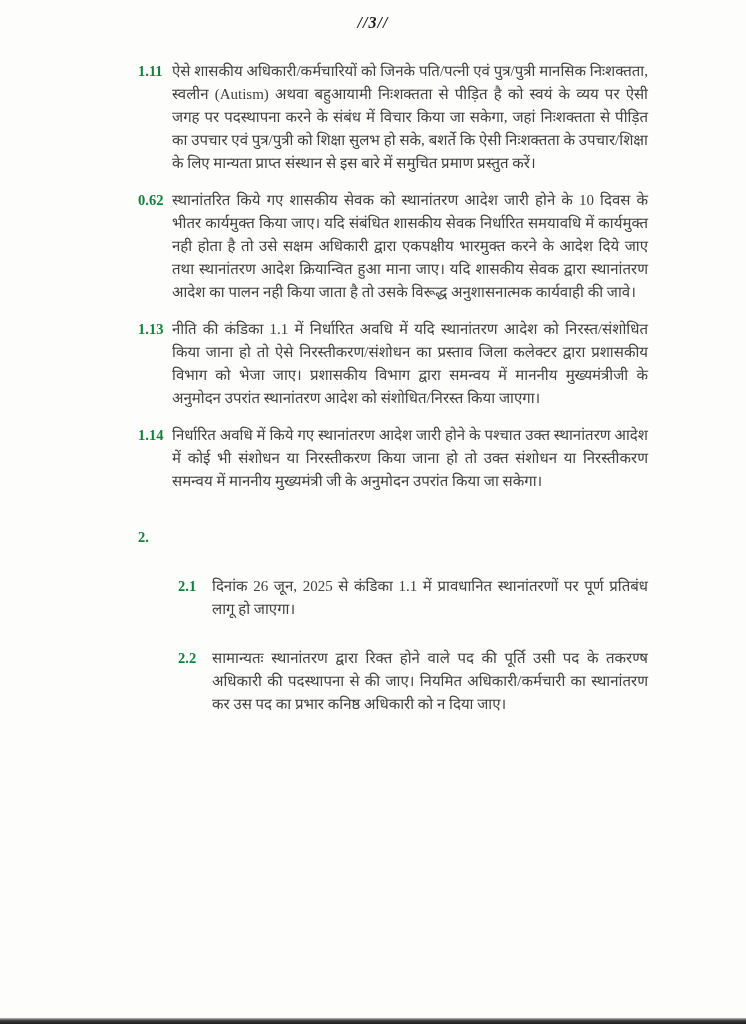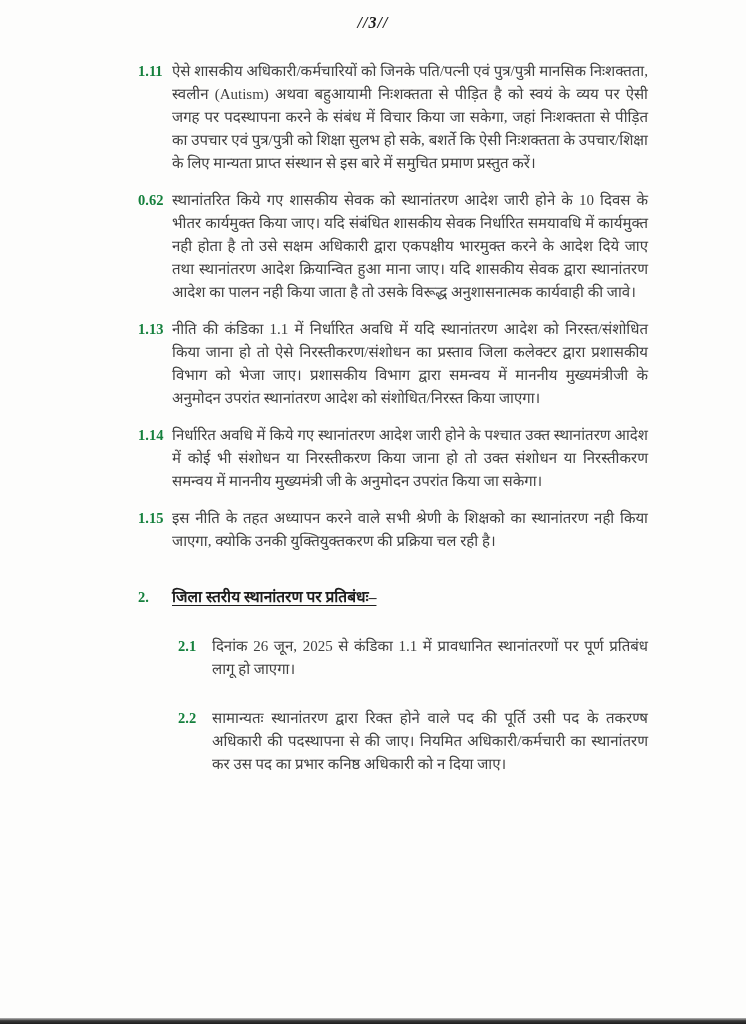--- a/index.html
+++ b/index.html
@@ -97,28 +97,23 @@
     <div class="para">
       <div class="para-num">1.13</div>
       <div class="para-text">नीति की कंडिका 1.1 में निर्धारित अवधि में यदि स्थानांतरण आदेश को निरस्त/संशोधित किया जाना हो तो ऐसे निरस्तीकरण/संशोधन का प्रस्ताव जिला कलेक्टर द्वारा प्रशासकीय विभाग को भेजा जाए। प्रशासकीय विभाग द्वारा समन्वय में माननीय मुख्यमंत्रीजी के अनुमोदन उपरांत स्थानांतरण आदेश को संशोधित/निरस्त किया जाएगा।</div>
     </div>
 
     <div class="para">
       <div class="para-num">1.14</div>
       <div class="para-text">निर्धारित अवधि में किये गए स्थानांतरण आदेश जारी होने के पश्चात उक्त स्थानांतरण आदेश में कोई भी संशोधन या निरस्तीकरण किया जाना हो तो उक्त संशोधन या निरस्तीकरण समन्वय में माननीय मुख्यमंत्री जी के अनुमोदन उपरांत किया जा सकेगा।</div>
     </div>
 
-    <div class="para">
-      <div class="para-num">1.15</div>
-      <div class="para-text">इस नीति के तहत अध्यापन करने वाले सभी श्रेणी के शिक्षको का स्थानांतरण नही किया जाएगा, क्योकि उनकी युक्तियुक्तकरण की प्रक्रिया चल रही है।</div>
-    </div>
 
     <div class="section-heading">
       <div class="para-num">2.</div>
-      <div class="heading-text">जिला स्तरीय स्थानांतरण पर प्रतिबंधः–</div>
     </div>
 
     <div class="para sub-para">
       <div class="para-num">2.1</div>
       <div class="para-text">दिनांक 26 जून, 2025 से कंडिका 1.1 में प्रावधानित स्थानांतरणों पर पूर्ण प्रतिबंध लागू हो जाएगा।</div>
     </div>
 
     <div class="para sub-para">
       <div class="para-num">2.2</div>
       <div class="para-text">सामान्यतः स्थानांतरण द्वारा रिक्त होने वाले पद की पूर्ति उसी पद के तकरण्ष अधिकारी की पदस्थापना से की जाए। नियमित अधिकारी/कर्मचारी का स्थानांतरण कर उस पद का प्रभार कनिष्ठ अधिकारी को न दिया जाए।</div>

